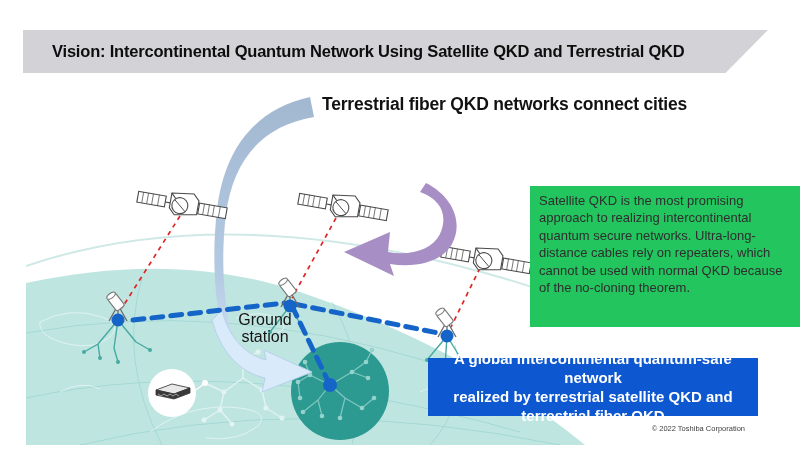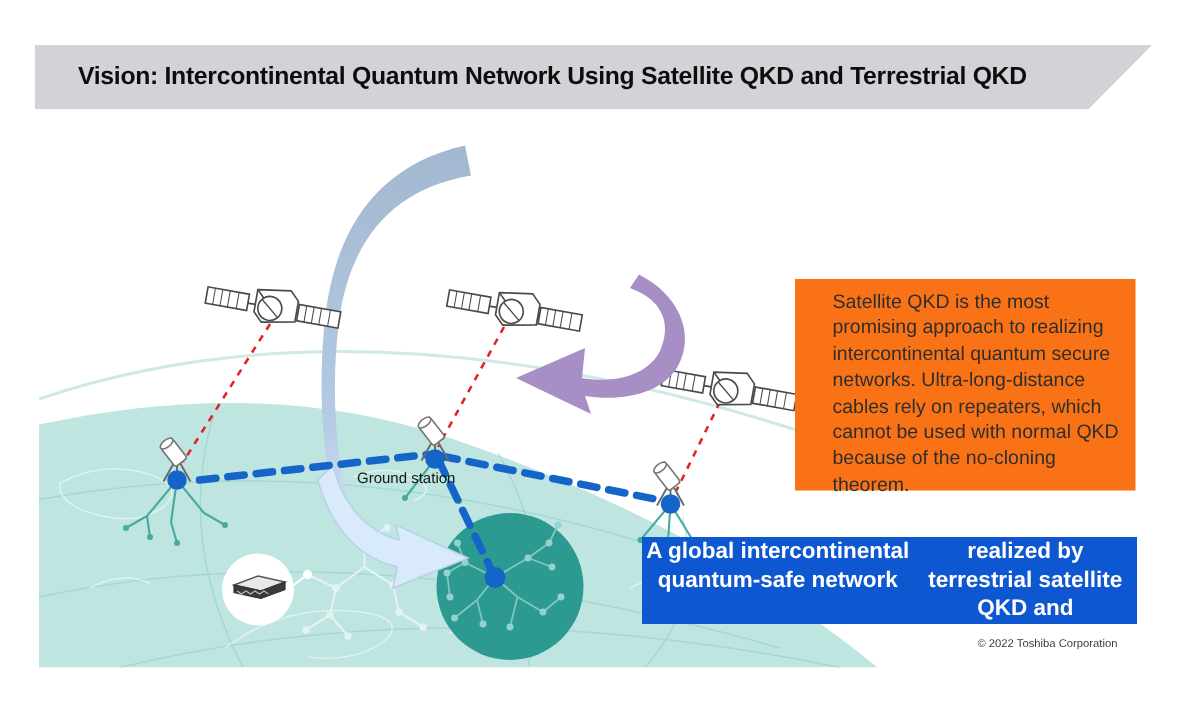--- a/index.html
+++ b/index.html
@@ -8,27 +8,27 @@
   .stage svg{position:absolute;left:0;top:0;}
   .txt{position:absolute;z-index:5;}
   .header-bar{left:23px;top:30px;width:745px;height:43px;background:#d3d3d7;
               clip-path:polygon(0 0,100% 0,94.3% 100%,0 100%);
               display:flex;align-items:center;}
   .header-bar .t{padding-left:29px;font-size:16.5px;font-weight:bold;color:#0d0d0d;
                  letter-spacing:-0.2px;white-space:nowrap;}
   .h1{left:322px;top:94px;font-size:17.5px;font-weight:bold;color:#121212;white-space:nowrap;letter-spacing:-0.2px;}
   .h2{left:322px;top:148px;font-size:17.5px;font-weight:bold;color:#121212;white-space:nowrap;letter-spacing:-0.2px;}
   .h2 .blue{color:#156fd2;}
-  .infobox{left:530px;top:186px;width:227px;height:141px;background:#f97316;
-           box-sizing:border-box;padding:6px 8px 0 25px;font-size:13px;line-height:17.4px;
+  .infobox{left:530px;top:186px;width:270px;height:141px;background:#22c55e;
+           box-sizing:border-box;padding:6px 8px 0 9px;font-size:13px;line-height:17.4px;
            color:#2e2e2e;}
   .banner{left:428px;top:358px;width:330px;height:58px;background:#0d57d0;color:#ffffff;
           font-size:15px;font-weight:bold;line-height:19px;text-align:center;
-          display:flex;flex-direction:row;justify-content:center;}
-  .gs-label{left:238px;top:311px;width:76px;font-size:10px;
+          display:flex;flex-direction:column;justify-content:center;}
+  .gs-label{left:227px;top:311px;width:76px;text-align:center;font-size:16px;
             line-height:17px;color:#141414;}
   .copyright{right:55px;top:424px;font-size:7.5px;color:#3c3c3c;white-space:nowrap;}
 </style>
 </head>
 <body>
 
 <div class="stage">
 
   <svg width="800" height="474" viewBox="0 0 800 474">
     <defs>
@@ -191,25 +191,27 @@
         <use href="#sat"></use>
       </g>
 
     <path d="M426 183 C452 196 464 222 452 244 C442 262 416 268 390 264 L394 276 L344 252 L390 232 L388 252 C410 256 432 250 440 234 C448 216 442 200 420 192 Z" fill="#a78fc5"></path>
   </svg>
 
   <div class="txt header-bar">
     <span class="t">Vision: Intercontinental Quantum Network Using Satellite QKD and Terrestrial QKD</span>
   </div>
 
+  <div class="txt h1">Terrestrial fiber QKD networks connect cities</div>
 
 
   <div class="txt infobox">Satellite QKD is the most promising approach to realizing intercontinental quantum secure networks. Ultra-long-distance cables rely on repeaters, which cannot be used with normal QKD because of the no-cloning theorem.</div>
 
   <div class="txt banner">
     <div>A global intercontinental quantum-safe network</div>
     <div>realized by terrestrial satellite QKD and</div>
+    <div>terrestrial fiber QKD</div>
   </div>
 
   <div class="txt gs-label">Ground station</div>
 
   <div class="txt copyright">© 2022 Toshiba Corporation</div>
 </div>
 
 </body></html>

